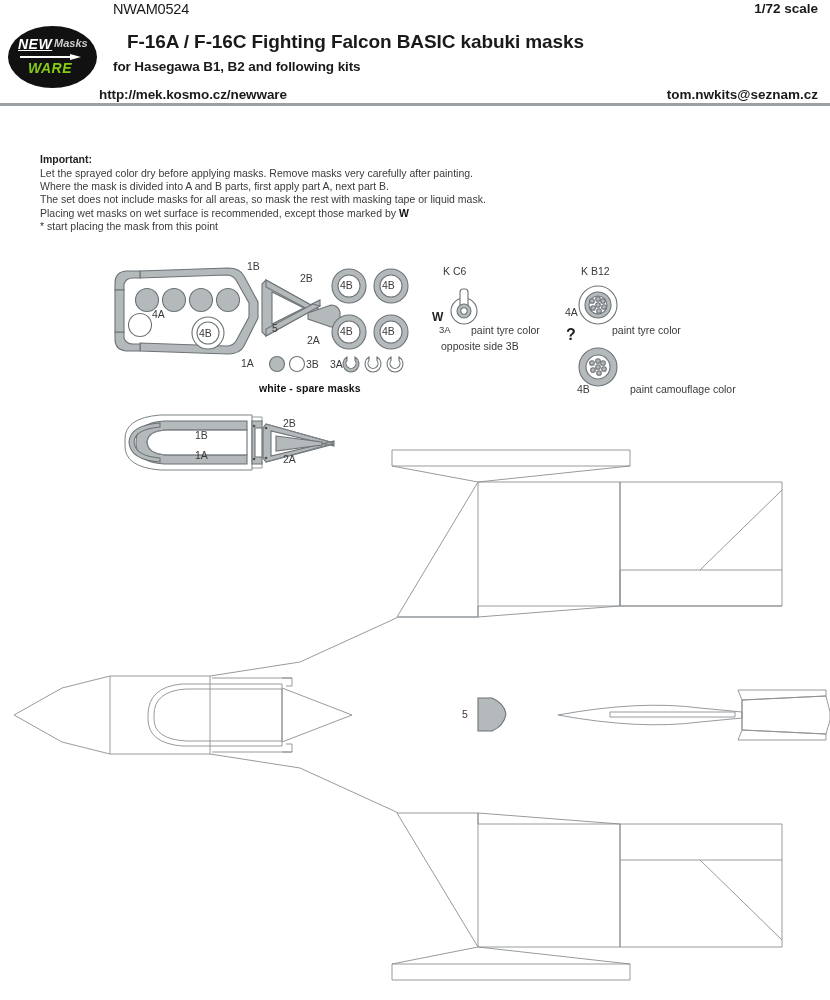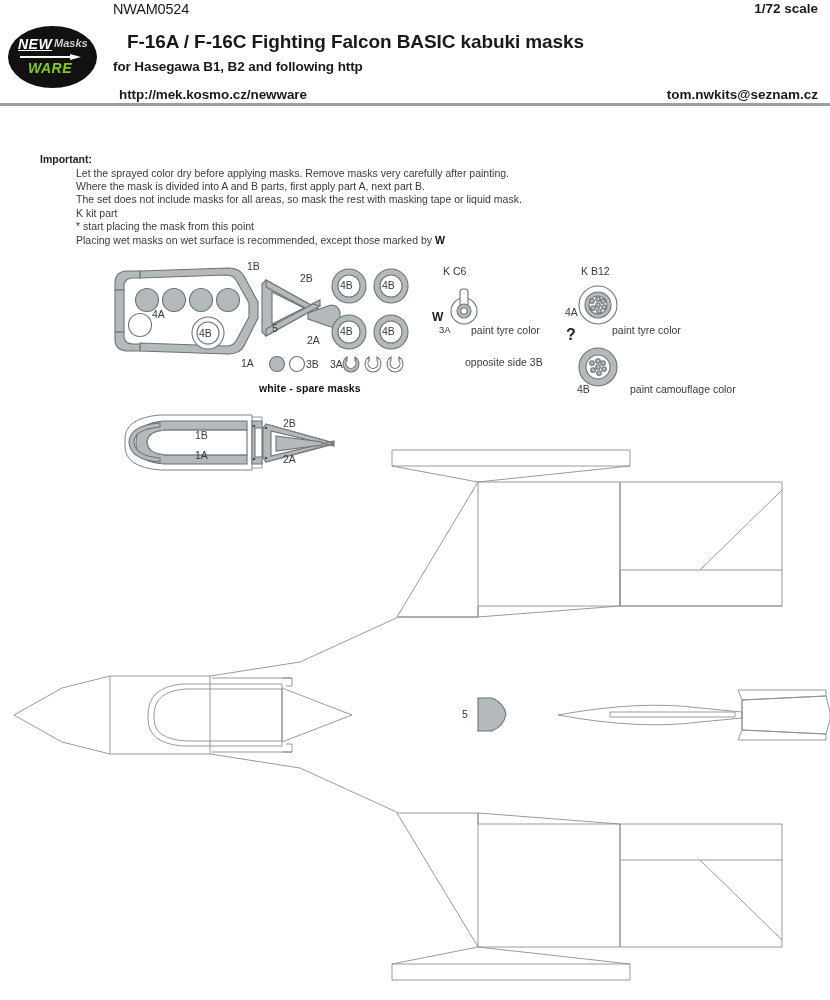--- a/index.html
+++ b/index.html
@@ -22,27 +22,27 @@
   .logo-masks{position:absolute;left:46px;top:11px;color:#cfcfcf;font-weight:bold;font-size:11px;font-style:italic;}
   .logo-ware{position:absolute;left:20px;top:34px;color:#84cc16;font-style:italic;font-weight:bold;font-size:14px;letter-spacing:.5px;}
   .logo-arrow{position:absolute;left:12px;top:28px;width:62px;height:6px;}
   .logo-arrow .shaft{position:absolute;left:0;top:2px;width:52px;height:1.6px;background:#ffffff;}
   .logo-arrow .headt{position:absolute;left:50px;top:0px;width:0;height:0;border-left:11px solid #ffffff;border-top:3px solid transparent;border-bottom:3px solid transparent;}
 
   .code{position:absolute;left:113px;top:1px;font-size:14.5px;font-weight:normal;letter-spacing:-0.2px;}
   .scale{position:absolute;right:12px;top:1px;font-size:13.5px;font-weight:bold;}
   .ttl1{position:absolute;left:113px;top:31px;font-size:19px;font-weight:bold;letter-spacing:-0.1px;margin-left:14px;}
   .ttl2{position:absolute;left:113px;top:59px;font-size:13.5px;font-weight:bold;letter-spacing:-0.1px;}
-  .ttl3{position:absolute;left:119px;top:87px;font-size:13.5px;font-weight:bold;letter-spacing:-0.1px;}
+  .ttl3{position:absolute;left:99px;top:87px;font-size:13.5px;font-weight:bold;letter-spacing:-0.1px;}
   .email{position:absolute;right:12px;top:87px;font-size:13.5px;font-weight:bold;}
 
   
   .important{position:absolute;left:40px;top:153px;width:560px;}
   .imp-head{font-size:10.5px;font-weight:bold;line-height:13.5px;color:#222;}
-  .imp-line{font-size:10.5px;line-height:13.4px;color:#3a3a3a;white-space:nowrap;margin-left:36px;}
+  .imp-line{font-size:10.5px;line-height:13.4px;color:#3a3a3a;white-space:nowrap;}
   .imp-line b.wmark{font-weight:bold;color:#111;}
 
   
   .sheet{position:absolute;left:0;top:0;width:830px;height:800px;pointer-events:none;}
   .lbl{position:absolute;font-size:10.5px;color:#3a3a3a;white-space:nowrap;}
   .lbl-b{position:absolute;font-size:10.5px;color:#222;font-weight:bold;white-space:nowrap;}
   .lbl-sm{position:absolute;font-size:9.5px;color:#3a3a3a;white-space:nowrap;}
 
   .spare{position:absolute;left:259px;top:382px;font-size:10.5px;font-weight:bold;color:#111;letter-spacing:.1px;}
 
@@ -59,34 +59,33 @@
     <div class="logo-arrow">
       <div class="shaft"></div>
         <div class="headt"></div>
     </div>
     <div class="logo-ware">WARE</div>
   </div>
 
   <div class="code">NWAM0524</div>
   <div class="scale">1/72 scale</div>
   <div class="ttl1">F-16A / F-16C Fighting Falcon BASIC  kabuki masks</div>
-  <div class="ttl2">for Hasegawa B1, B2 and following http</div>
+  <div class="ttl2">for Hasegawa B1, B2 and following kits</div>
   <div class="ttl3">http://mek.kosmo.cz/newware</div>
   <div class="email">tom.nwkits@seznam.cz</div>
   <div class="header-rule"></div>
 </div>
 
 <div class="important">
   <div class="imp-head">Important:</div>
   <div class="imp-line">Let the sprayed color dry before applying masks. Remove masks very carefully after painting.</div>
   <div class="imp-line">Where the mask is divided into A and B parts, first apply part A, next part B.</div>
   <div class="imp-line">The set does not include masks for all areas, so mask the rest with masking tape or liquid mask.</div>
-  <div class="imp-line">K  kit part</div>
+  <div class="imp-line"><span>Placing wet masks on wet surface is recommended, except those marked by</span> <b class="wmark">W</b></div>
   <div class="imp-line">*  start placing the mask from this point</div>
-  <div class="imp-line"><span>Placing wet masks on wet surface is recommended, except those marked by</span> <b class="wmark">W</b></div>
 </div>
 
 <div class="svgwrap">
 <svg width="830" height="1000" viewBox="0 0 830 1000" xmlns="http://www.w3.org/2000/svg">
   <defs>
     <style>
       .mk{fill:#b4b9bb;stroke:#6d7376;stroke-width:1.1;}
       .mkw{fill:#ffffff;stroke:#6d7376;stroke-width:1.1;}
       .ln{fill:none;stroke:#8a8f93;stroke-width:0.9;}
       .ln2{fill:none;stroke:#7d8386;stroke-width:1.0;}
@@ -290,21 +289,21 @@
   <div class="lbl" style="left:382px;top:325px;">4B</div>
 
   <div class="lbl" style="left:306px;top:358px;">3B</div>
   <div class="lbl" style="left:330px;top:358px;">3A</div>
   <div class="spare">white - spare masks</div>
 
   <div class="lbl" style="left:443px;top:265px;">K C6</div>
   <div class="lbl-b" style="left:432px;top:310px;font-size:12px;">W</div>
   <div class="lbl-sm" style="left:439px;top:324px;">3A</div>
   <div class="lbl" style="left:471px;top:324px;">paint tyre color</div>
-  <div class="lbl" style="left:441px;top:356px;margin-left:24px;">opposite side 3B</div>
+  <div class="lbl" style="left:441px;top:340px;">opposite side 3B</div>
 
   <div class="lbl" style="left:581px;top:265px;">K B12</div>
   <div class="lbl" style="left:565px;top:306px;">4A</div>
   <div class="lbl" style="left:612px;top:324px;">paint tyre color</div>
   <div class="lbl-b" style="left:566px;top:326px;font-size:16px;">?</div>
   <div class="lbl" style="left:577px;top:383px;">4B</div>
   <div class="lbl" style="left:630px;top:383px;">paint camouflage color</div>
 
   <div class="lbl" style="left:195px;top:429px;">1B</div>
   <div class="lbl" style="left:195px;top:449px;">1A</div>

